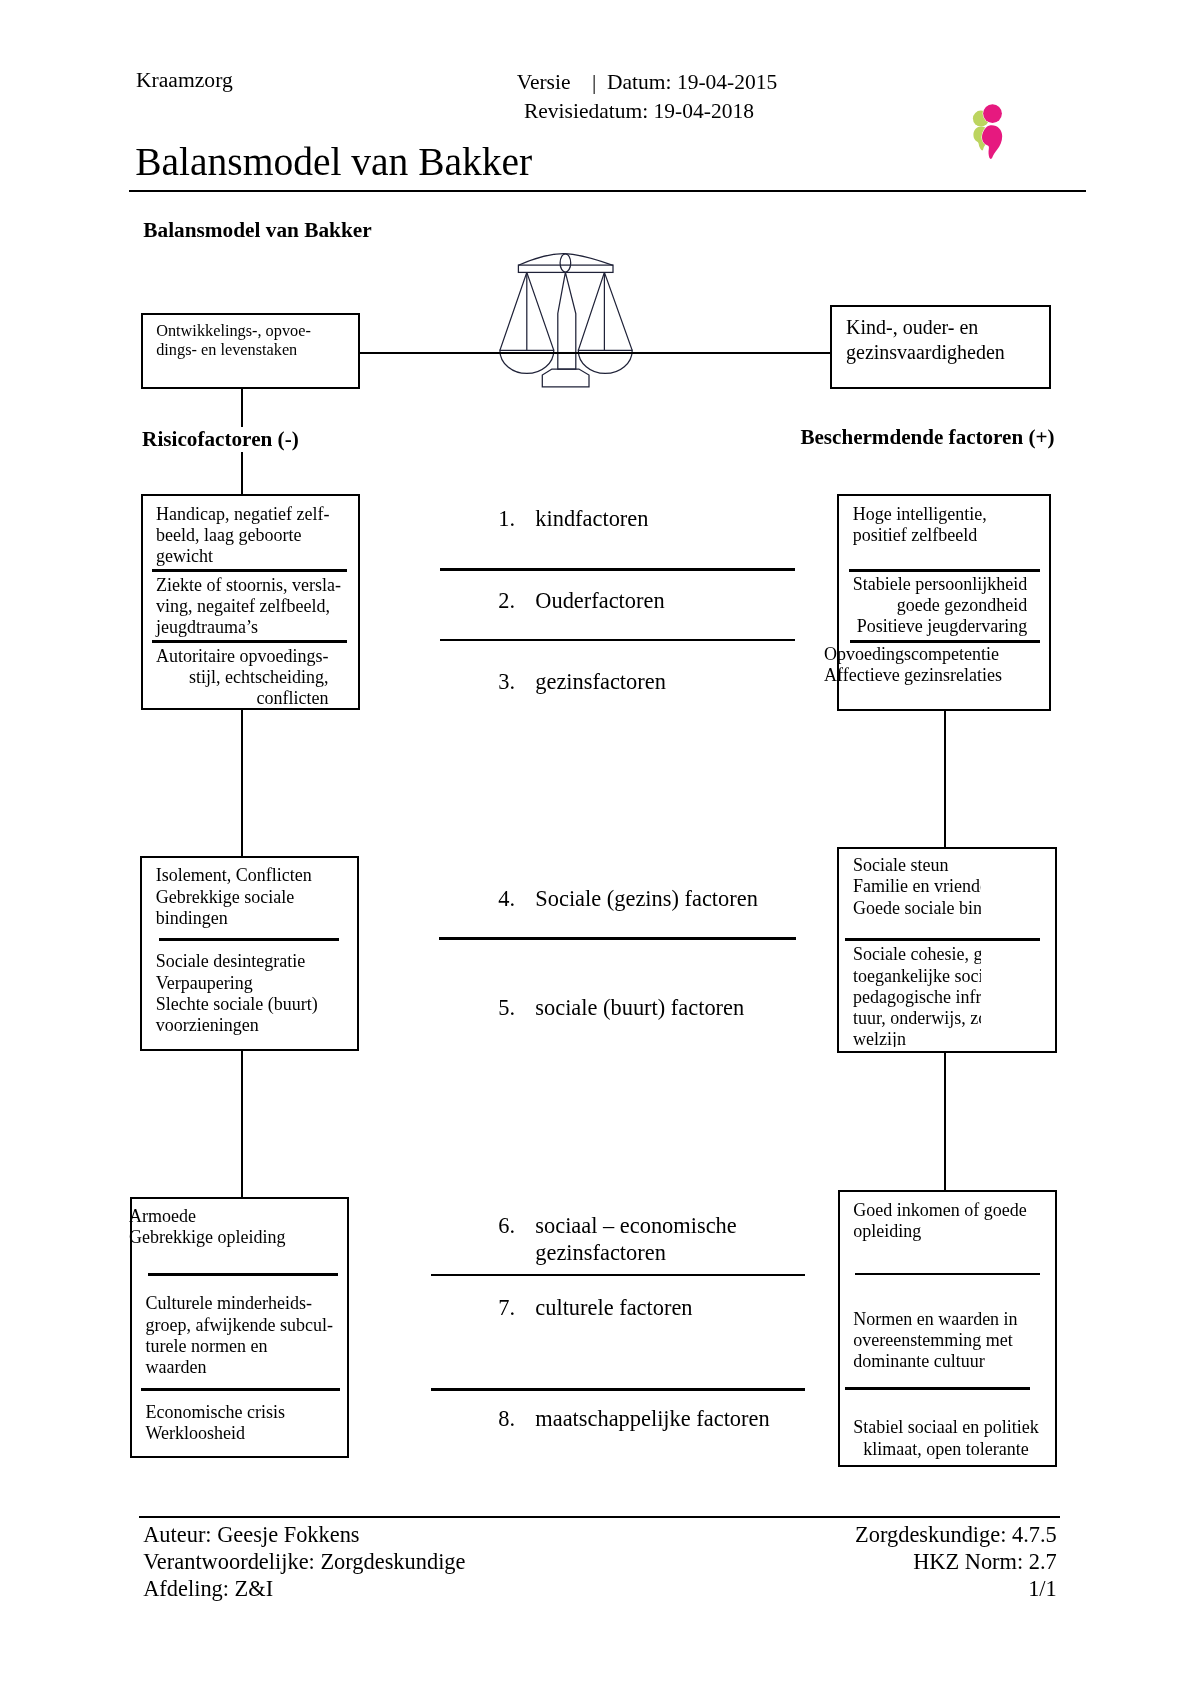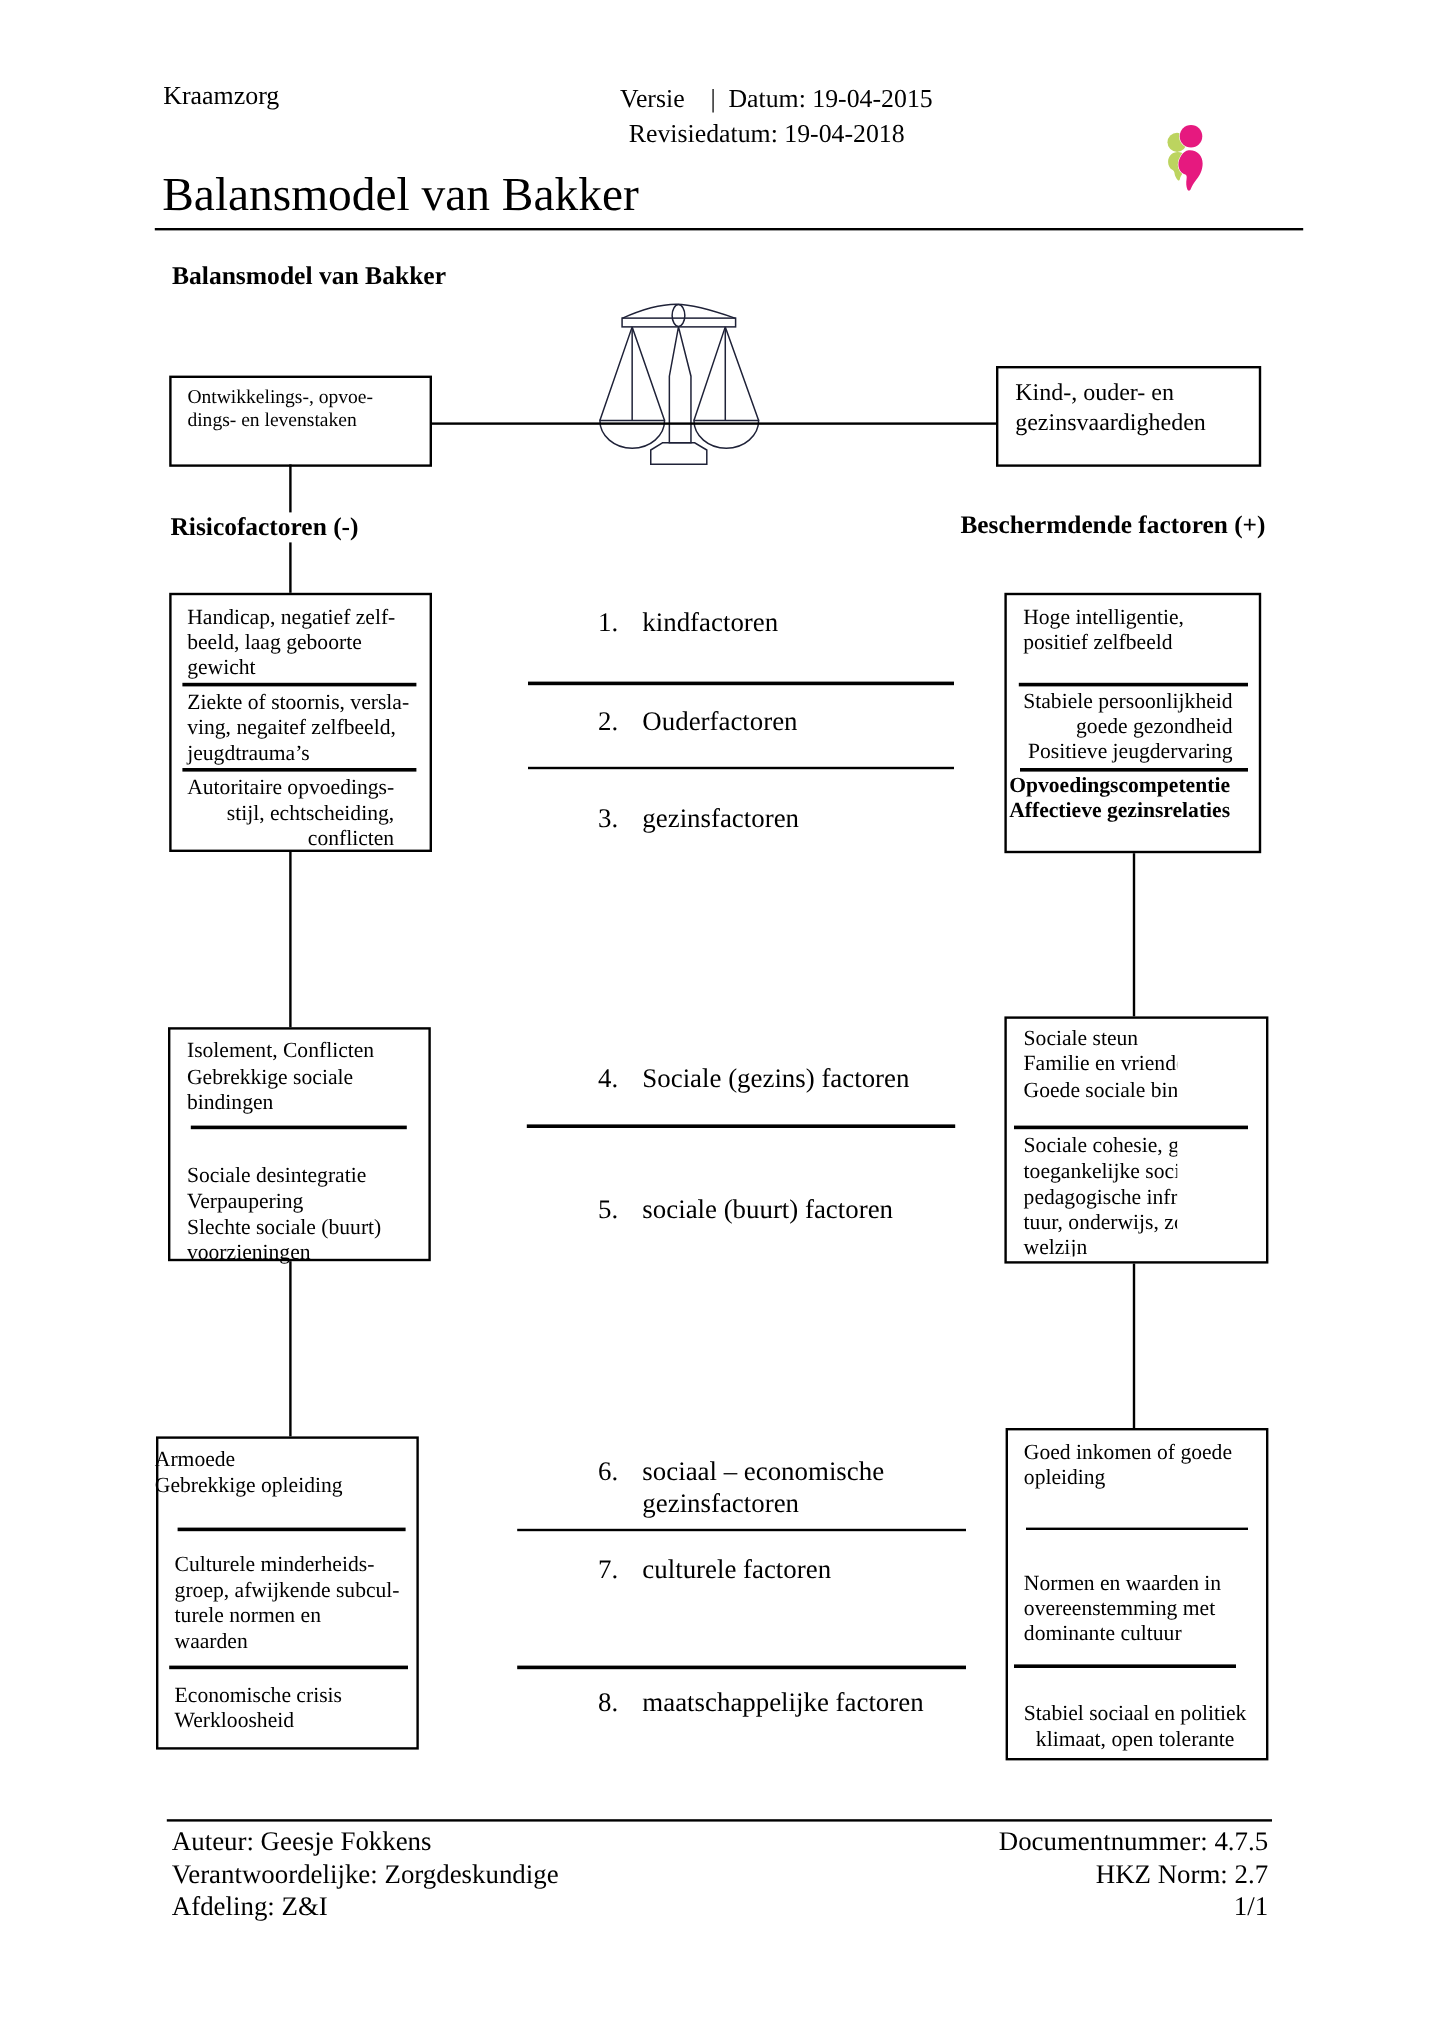--- a/index.html
+++ b/index.html
@@ -134,21 +134,21 @@
 jeugdtrauma’s</div>
   <div class="txt" style="left:156.0px;top:645.79px;text-align:right;">Autoritaire opvoedings-
 stijl, echtscheiding,
 conflicten</div>
   <div class="rule" style="left:151.6px;top:569.20px;width:195.9px;height:2.7px;"></div>
   <div class="rule" style="left:151.6px;top:640.10px;width:195.9px;height:2.7px;"></div>
   <div class="box diagbox" style="left:140.3px;top:856.0px;width:219.0px;height:195.0px;"></div>
   <div class="txt" style="left:155.8px;top:865.49px;">Isolement, Conflicten
 Gebrekkige sociale
 bindingen</div>
-  <div class="txt" style="left:155.8px;top:951.29px;margin-top:18px;">Sociale desintegratie
+  <div class="txt" style="left:155.8px;top:951.29px;">Sociale desintegratie
 Verpaupering
 Slechte sociale (buurt)
 voorzieningen</div>
   <div class="rule" style="left:159.2px;top:938.40px;width:180.2px;height:2.7px;"></div>
   <div class="box diagbox" style="left:129.8px;top:1197.2px;width:219.5px;height:261.1px;"></div>
   <div class="txt" style="left:129px;top:1205.99px;">Armoede
 Gebrekkige opleiding</div>
   <div class="txt" style="left:145.5px;top:1293.49px;">Culturele minderheids-
 groep, afwijkende subcul-
 turele normen en
@@ -157,21 +157,21 @@
 Werkloosheid</div>
   <div class="rule" style="left:147.9px;top:1273.00px;width:190.6px;height:2.7px;"></div>
   <div class="rule" style="left:140.7px;top:1388.00px;width:199.7px;height:2.7px;"></div>
 
   <div class="box diagbox" style="left:837.3px;top:494.3px;width:213.7px;height:217.0px;"></div>
   <div class="txt" style="left:852.7px;top:503.79px;">Hoge intelligentie,
 positief zelfbeeld</div>
   <div class="txt" style="left:852.7px;top:573.79px;text-align:right;">Stabiele persoonlijkheid
 goede gezondheid
 Positieve jeugdervaring</div>
-  <div class="txt" style="left:841px;top:643.89px;font-weight:bold;">Opvoedingscompetentie
+  <div class="txt" style="left:824px;top:643.89px;">Opvoedingscompetentie
 Affectieve gezinsrelaties</div>
   <div class="rule" style="left:849.2px;top:569.30px;width:190.7px;height:2.7px;"></div>
   <div class="rule" style="left:850.1px;top:640.20px;width:189.8px;height:2.7px;"></div>
   <div class="box diagbox" style="left:837.4px;top:846.8px;width:219.4px;height:206.0px;"></div>
   <div class="clip" style="left:0;top:846.8px;height:200.0px;">
     <div class="txt" style="left:853.0px;top:8.19px;">Sociale steun
 Familie en vrienden
 Goede sociale bindingen</div>
     <div class="txt" style="left:853.0px;top:97.49px;">Sociale cohesie, goede en
 toegankelijke sociale en
@@ -230,18 +230,18 @@
   <div class="rule" style="left:430.8px;top:1273.50px;width:374.2px;height:2.6px;"></div>
   <div class="rule" style="left:430.8px;top:1388.00px;width:374.2px;height:2.6px;"></div>
 
   <div id="footrule" class="rule"></div>
   <div id="footleft" class="abs">
     <div>Auteur: Geesje Fokkens</div>
     <div>Verantwoordelijke: Zorgdeskundige</div>
     <div>Afdeling: Z&amp;I</div>
   </div>
   <div id="footright" class="abs">
-    <div>Documentnummer: 4.7.5</div>
+    <div>Zorgdeskundige: 4.7.5</div>
     <div>HKZ Norm: 2.7</div>
     <div>1/1</div>
   </div>
 
 </div>
 
 </body></html>

